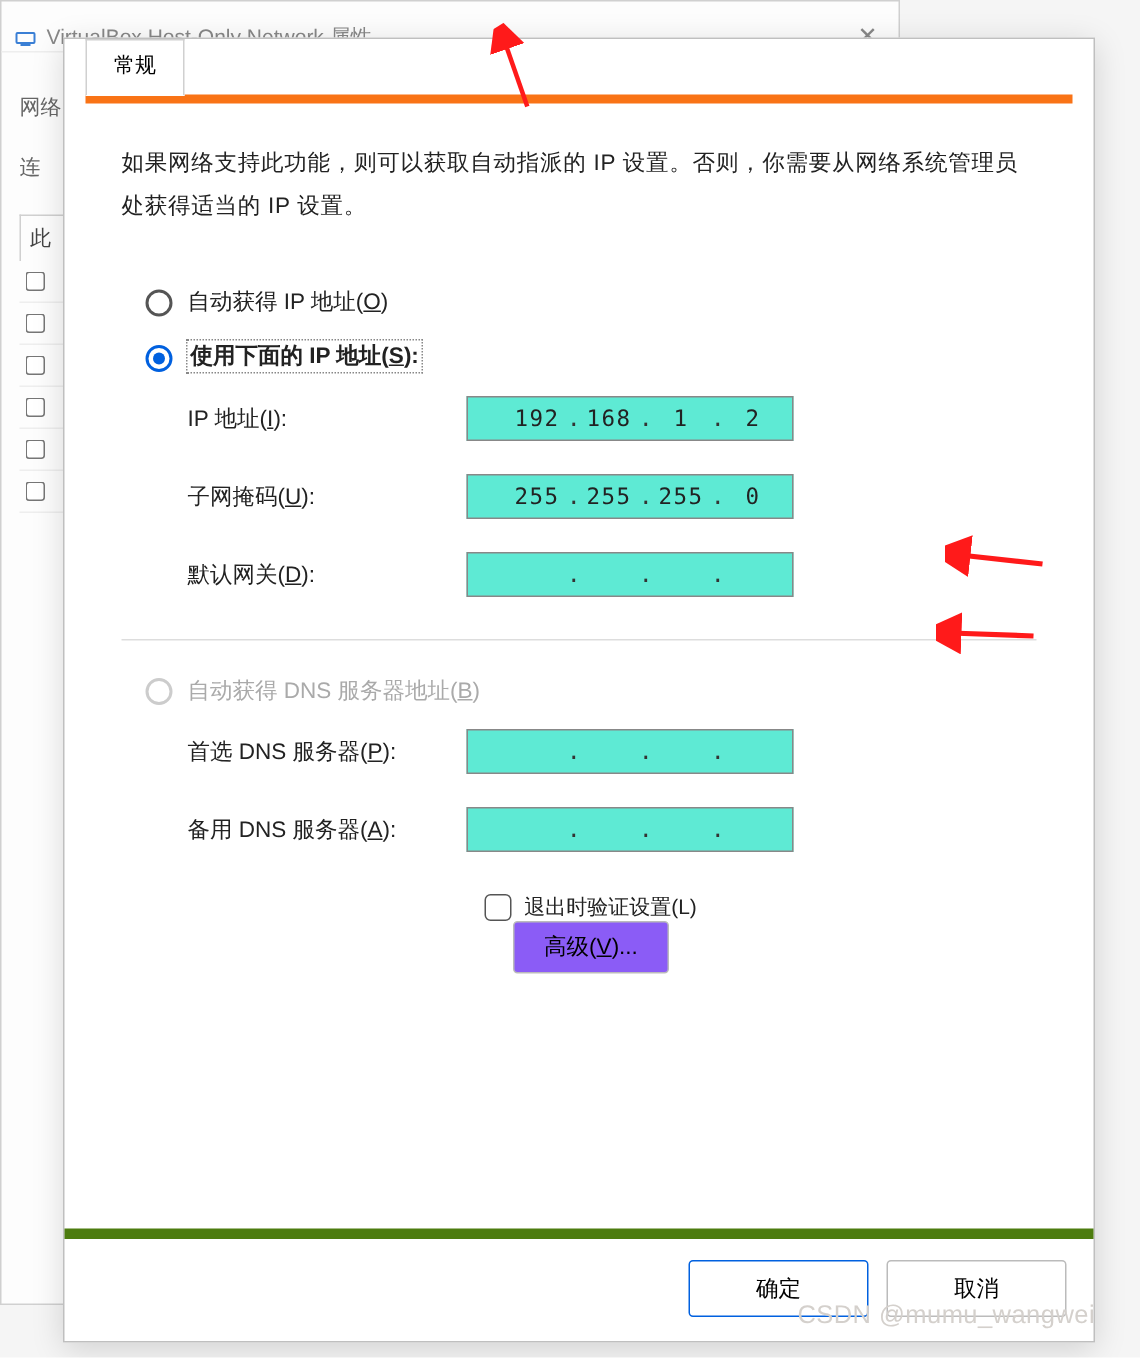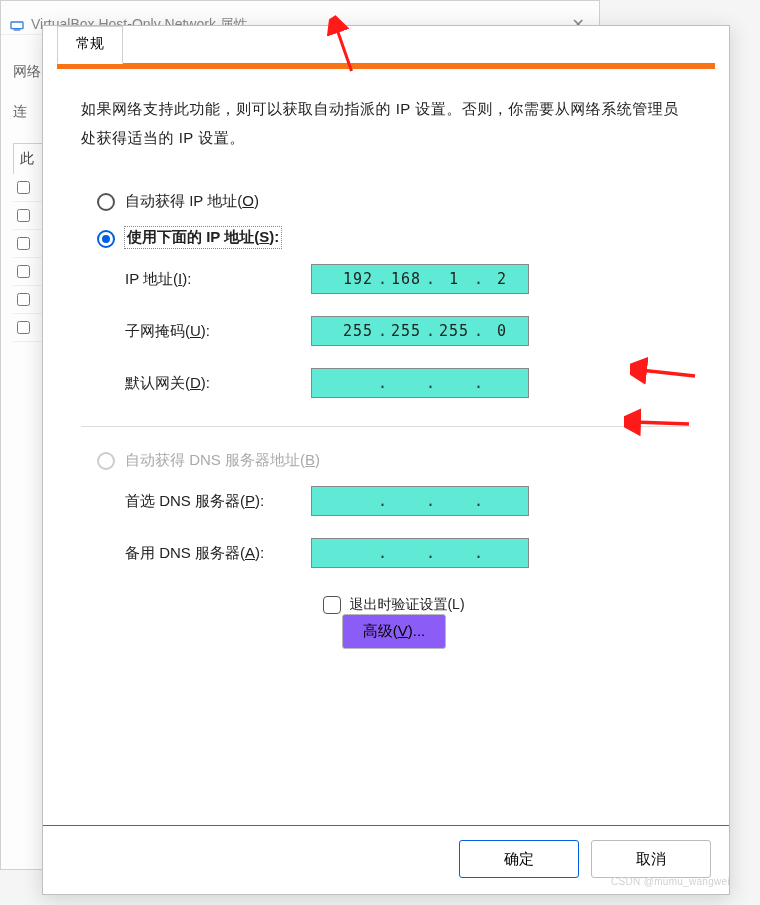--- a/index.html
+++ b/index.html
@@ -189,21 +189,21 @@
       font-size: 15px;
       cursor: pointer;
     }
     .adv-button .underline { text-decoration: underline; }
 
     .footer {
       padding: 14px 18px 16px 4px;
       display: flex;
       justify-content: flex-end;
       gap: 12px;
-      border-top: 1px solid #4d7c0f;
+      border-top: 7px solid #4d7c0f;
     }
     .footer button {
       width: 120px; height: 38px;
       border: 1px solid #bbb;
       border-radius: 3px;
       background: #fff;
       font-size: 15px;
       cursor: pointer;
     }
     .footer button.primary { border-color: #0060df; }
@@ -216,21 +216,21 @@
     }
     .arrow svg { width: 100%; height: 100%; }
     .arrow1 { top: 31px; left: 313px; width: 60px; transform: rotate(58deg); }
     .arrow2 { top: 356px; left: 630px; }
     .arrow3 { top: 408px; left: 624px; }
 
     .watermark {
       position: absolute;
       bottom: 18px; right: 30px;
       color: #d4d0cc;
-      font-size: 10px;
+      font-size: 17px;
       letter-spacing: 0.3px;
     }
   </style>
 </head>
 <body>
 
 <div class="parent-window">
   <div class="parent-title-bar">
     <span class="icon">
       <svg viewBox="0 0 24 24" fill="none" stroke="currentColor" stroke-width="2">

